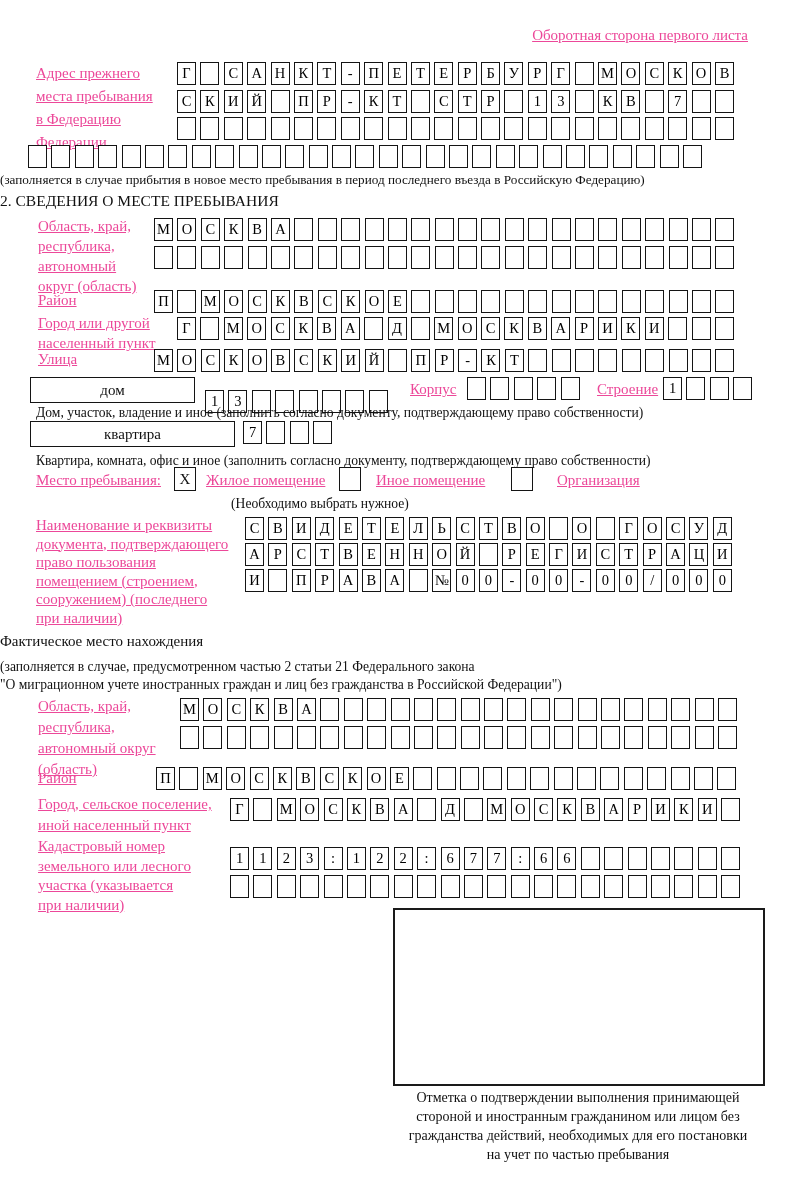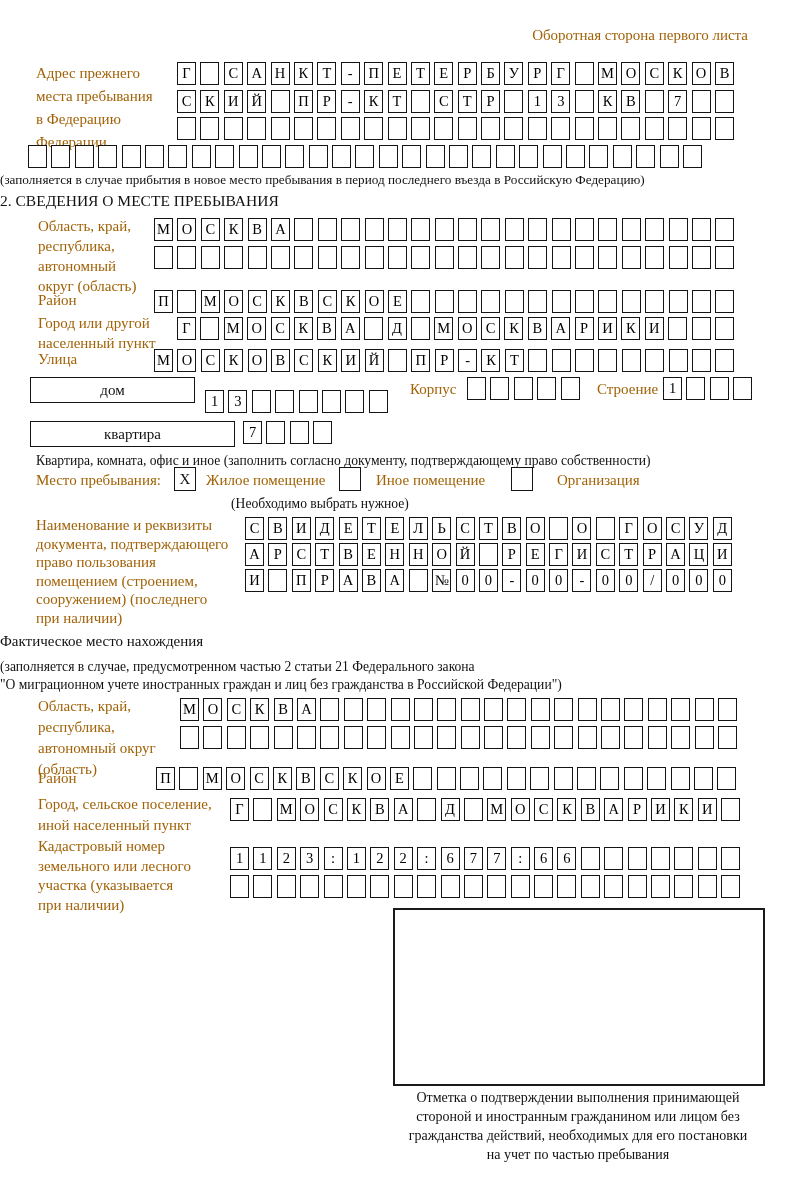--- a/index.html
+++ b/index.html
@@ -1,19 +1,19 @@
 <!DOCTYPE html>
 <html><head>
 <meta charset="utf-8">
 <style>
   html,body{margin:0;padding:0;background:#888;}
   #page{position:relative;width:800px;height:1180px;background:#fff;margin:0 auto;
         font-family:"Liberation Serif", serif;color:#111;overflow:hidden;}
   .abs{position:absolute;}
-  .lbl{font-size:15px;line-height:23px;color:#a16207;}
+  .lbl{font-size:15px;line-height:23px;color:#ec4899;text-decoration:underline;}
   .lbl-tight div{line-height:20px;}
   .lbl-mid div{line-height:21px;}
   .lbl-doc div{line-height:18.5px;}
   .lbl-cad div{line-height:19.5px;}
   .boxrow{position:absolute;white-space:nowrap;}
   .cb{display:inline-block;box-sizing:content-box;width:17px;height:21px;
       border:1.6px solid #141414;margin-right:4.4px;text-align:center;
       font:14.5px/21px "Liberation Serif", serif;color:#000;background:#fff;vertical-align:top;}
   .widebox{position:absolute;border:1.6px solid #141414;text-align:center;
            font:15px/24px "Liberation Serif", serif;background:#fff;}
@@ -66,20 +66,21 @@
 
   <div class="abs lbl" style="left:38px;top:348px;">Улица</div>
   <div class="boxrow" style="left:154px;top:349px;"><span class="cb">М</span><span class="cb">О</span><span class="cb">С</span><span class="cb">К</span><span class="cb">О</span><span class="cb">В</span><span class="cb">С</span><span class="cb">К</span><span class="cb">И</span><span class="cb">Й</span><span class="cb"></span><span class="cb">П</span><span class="cb">Р</span><span class="cb">-</span><span class="cb">К</span><span class="cb">Т</span><span class="cb"></span><span class="cb"></span><span class="cb"></span><span class="cb"></span><span class="cb"></span><span class="cb"></span><span class="cb"></span><span class="cb"></span><span class="cb"></span></div>
 
   <div class="widebox" style="left:30px;top:377px;width:163px;height:24px;">дом</div>
   <div class="boxrow" style="left:205px;top:390px;"><span class="cb">1</span><span class="cb">3</span><span class="cb"></span><span class="cb"></span><span class="cb"></span><span class="cb"></span><span class="cb"></span><span class="cb"></span></div>
   <div class="abs lbl" style="left:410px;top:378px;">Корпус</div>
   <div class="boxrow" style="left:467px;top:377px;"><span class="cb"></span><span class="cb"></span><span class="cb"></span><span class="cb"></span><span class="cb"></span></div>
   <div class="abs lbl" style="left:597px;top:378px;">Строение</div>
   <div class="boxrow" style="left:663px;top:377px;"><span class="cb">1</span><span class="cb"></span><span class="cb"></span><span class="cb"></span></div>
+  <div class="abs note" style="left:36px;top:404px;font-size:13.6px;">Дом, участок, владение и иное (заполнить согласно документу, подтверждающему право собственности)</div>
 
   <div class="widebox" style="left:30px;top:421px;width:203px;height:24px;">квартира</div>
   <div class="boxrow" style="left:243px;top:421px;"><span class="cb">7</span><span class="cb"></span><span class="cb"></span><span class="cb"></span></div>
   <div class="abs note" style="left:36px;top:452px;font-size:13.6px;">Квартира, комната, офис и иное (заполнить согласно документу, подтверждающему право собственности)</div>
 
   <div class="abs lbl" style="left:36px;top:469px;">Место пребывания:</div>
   <div class="ckb" style="left:174px;top:467px;">X</div>
   <div class="abs lbl" style="left:206px;top:469px;">Жилое помещение</div>
   <div class="ckb" style="left:339px;top:467px;"></div>
   <div class="abs lbl" style="left:376px;top:469px;">Иное помещение</div>

